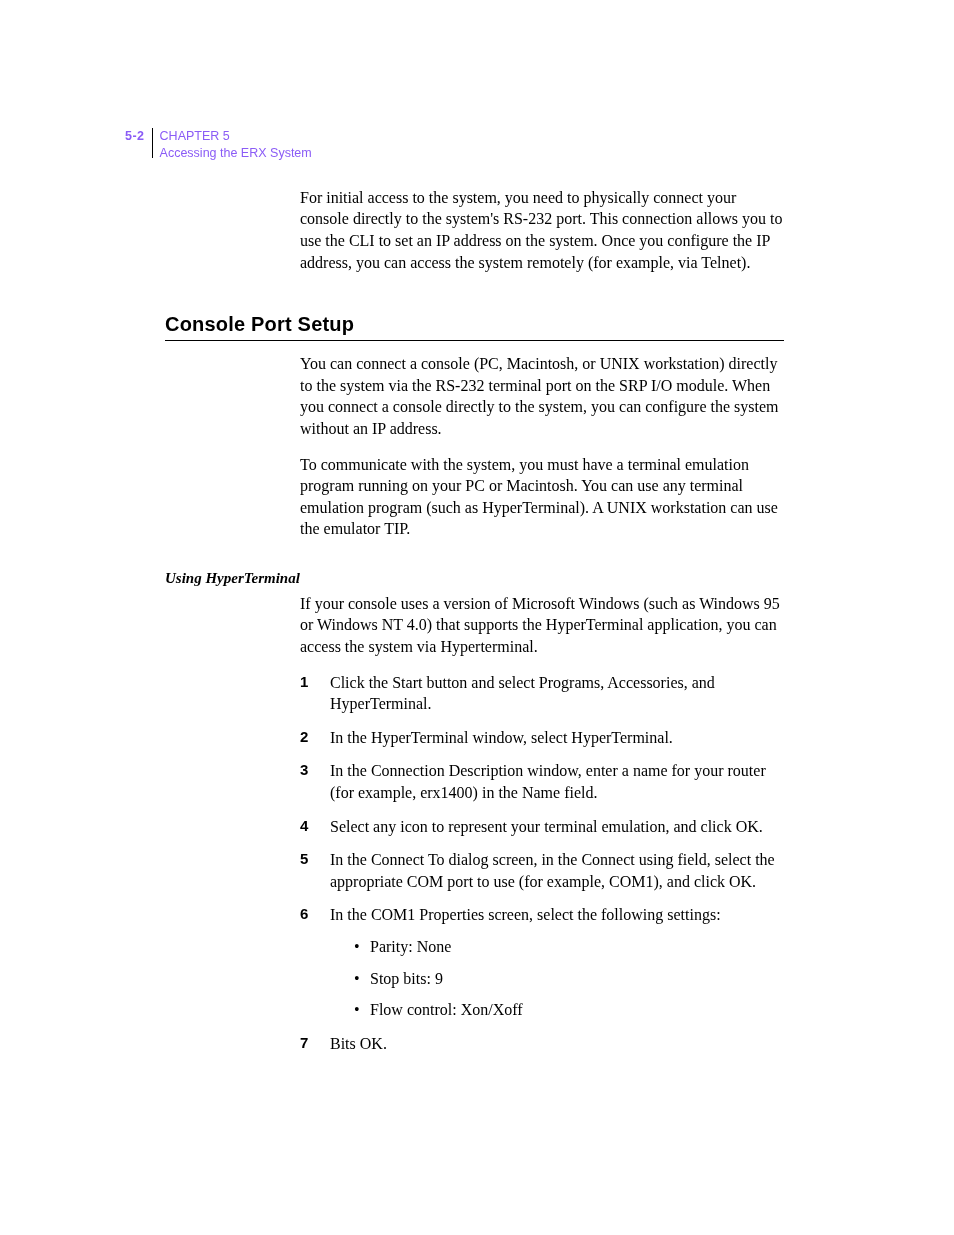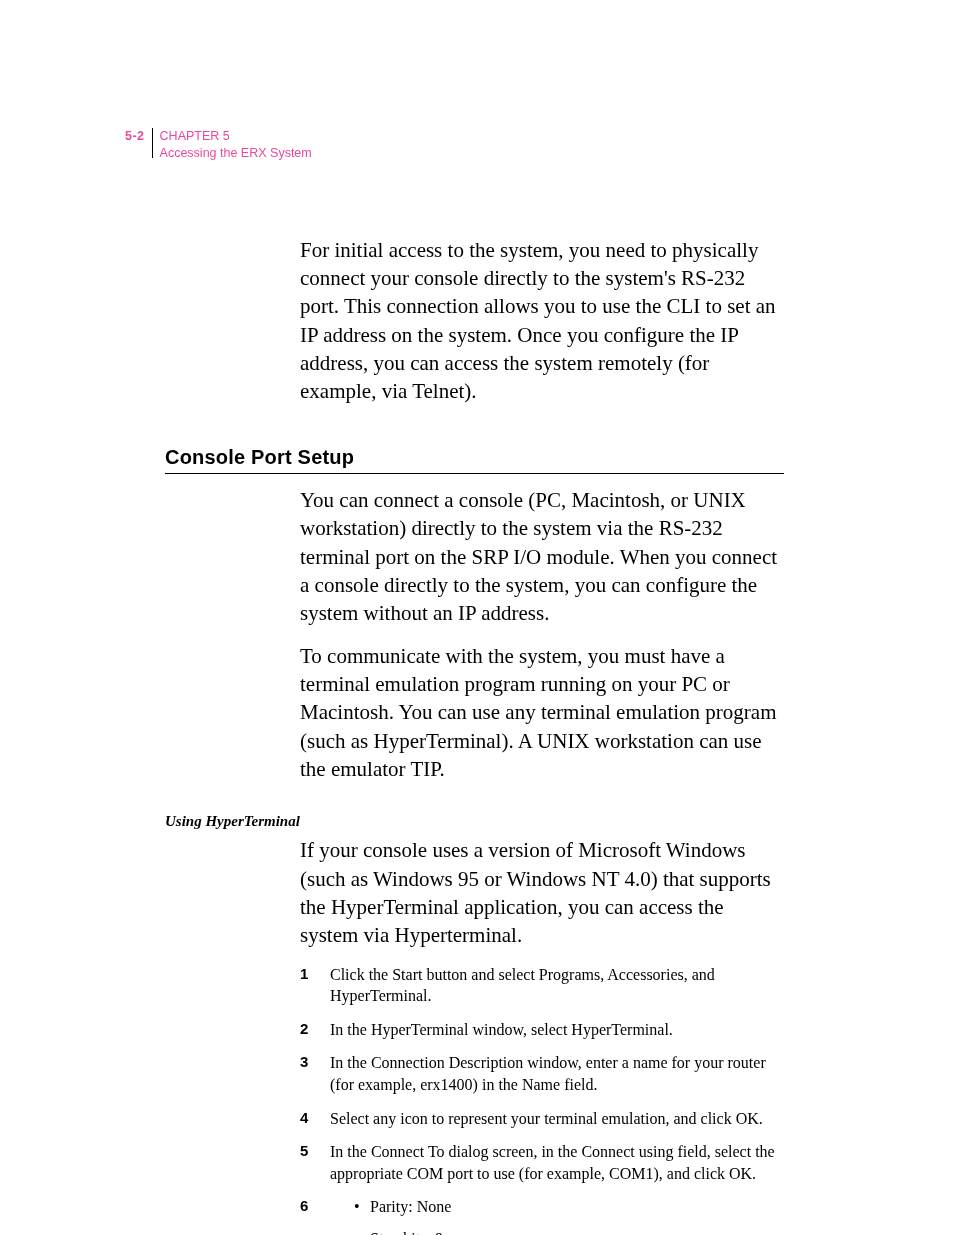--- a/index.html
+++ b/index.html
@@ -14,41 +14,41 @@
   }
   .page {
     padding: 128px 170px 60px 125px;
     box-sizing: border-box;
   }
   .running-head {
     display: flex;
     align-items: flex-start;
     font-family: Arial, Helvetica, sans-serif;
     font-size: 12.5px;
-    color: #ec4899;
-    margin-bottom: 74px;
+    color: #8b5cf6;
+    margin-bottom: 25px;
     line-height: 1.35;
   }
   .page-num {
     font-weight: bold;
     letter-spacing: 0.5px;
   }
   .vline {
     display: inline-block;
     width: 1px;
     background: #000;
     height: 30px;
     margin: 0 7px;
     vertical-align: top;
   }
   .head-text {
     display: inline-block;
   }
   .intro-para, .body-para {
-    font-size: 21px;
+    font-size: 16px;
     line-height: 1.35;
     margin: 0 0 14px 0;
     margin-left: 175px;
     text-align: left;
   }
   .section-title {
     font-family: Arial, Helvetica, sans-serif;
     font-weight: 700;
     font-size: 20px;
     margin: 40px 0 4px 40px;
@@ -134,20 +134,21 @@
   <div class="subsection-title">Using HyperTerminal</div>
   <p class="body-para">If your console uses a version of Microsoft Windows (such as Windows 95 or Windows NT 4.0) that supports the HyperTerminal application, you can access the system via Hyperterminal.</p>
 
   <ol class="steps">
     <li>Click the Start button and select Programs, Accessories, and HyperTerminal.</li>
     <li>In the HyperTerminal window, select HyperTerminal.</li>
     <li>In the Connection Description window, enter a name for your router (for example, erx1400) in the Name field.</li>
     <li>Select any icon to represent your terminal emulation, and click OK.</li>
     <li>In the Connect To dialog screen, in the Connect using field, select the appropriate COM port to use (for example, COM1), and click OK.</li>
     <li>
+      <span>In the COM1 Properties screen, select the following settings:</span>
       <ul class="bullets">
         <li>Parity: None</li>
         <li>Stop bits: 9</li>
         <li>Flow control: Xon/Xoff</li>
       </ul>
     </li>
     <li>Bits OK.</li>
   </ol>
 
 </div>

